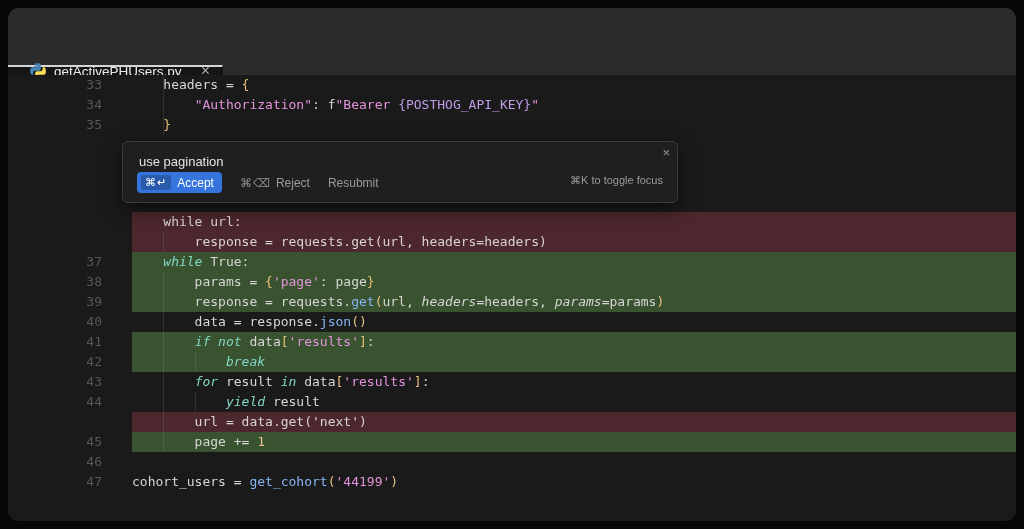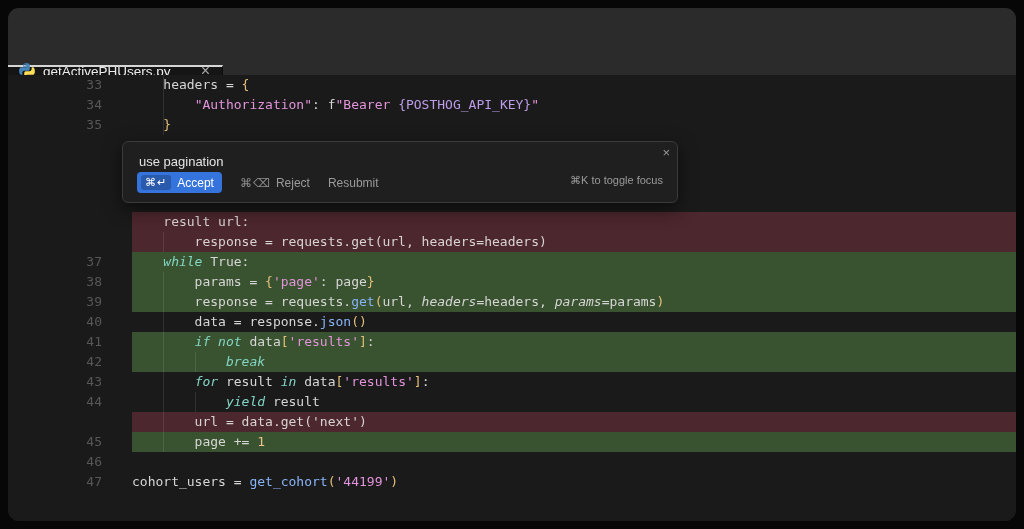--- a/index.html
+++ b/index.html
@@ -20,21 +20,21 @@
   }
   .tabstrip {
     height:38px; background:var(--chrome-bg,#2b2b2c);
     display:flex; align-items:stretch;
   }
   .tab {
     width:215px; background:var(--tab-bg,#151516);
     border-top:2px solid var(--tab-active-border,#d6d6d6);
     border-right:1px solid #0e0e0e;
     display:flex; align-items:center; gap:8px;
-    padding:0 10px 0 11px;
+    padding:0 10px 0 22px;
     cursor:pointer;
     margin-top:28px;
   }
   .tab-label { color:#ececec; font-size:13.5px; white-space:nowrap; flex:1; }
   .tab-close { color:#a9a9a9; font-size:16px; line-height:1; padding:0 2px; cursor:pointer; }
   .py-icon { width:16px; height:16px; flex:none; }
 
   .editor {
     position:relative; height:526px;
     background:var(--editor-bg,#1a1a1a);
@@ -128,21 +128,21 @@
           <div class="gutter">34</div>
           <div class="content"><span class="guide" style="left: 31px;"></span><span class="tok-fg">        </span><span class="tok-str">"Authorization"</span><span class="tok-fg">: </span><span class="tok-fg">f</span><span class="tok-str">"Bearer </span><span class="tok-interp">{POSTHOG_API_KEY}</span><span class="tok-str">"</span></div>
         </div>
         <div class="row">
           <div class="gutter">35</div>
           <div class="content"><span class="guide" style="left: 31px;"></span><span class="tok-fg">    </span><span class="tok-br">}</span></div>
         </div>
         <div style="height: 77px;"></div>
         <div class="row">
           <div class="gutter"></div>
-          <div class="content del"><span class="tok-fgd">    result url:</span></div>
+          <div class="content del"><span class="tok-fgd">    while url:</span></div>
         </div>
         <div class="row">
           <div class="gutter"></div>
           <div class="content del"><span class="guide" style="left: 31px;"></span><span class="tok-fgd">        response = requests.get(url, headers=headers)</span></div>
         </div>
         <div class="row">
           <div class="gutter">37</div>
           <div class="content add"><span class="tok-fg">    </span><span class="tok-kw">while</span><span class="tok-fg"> True:</span></div>
         </div>
         <div class="row">

